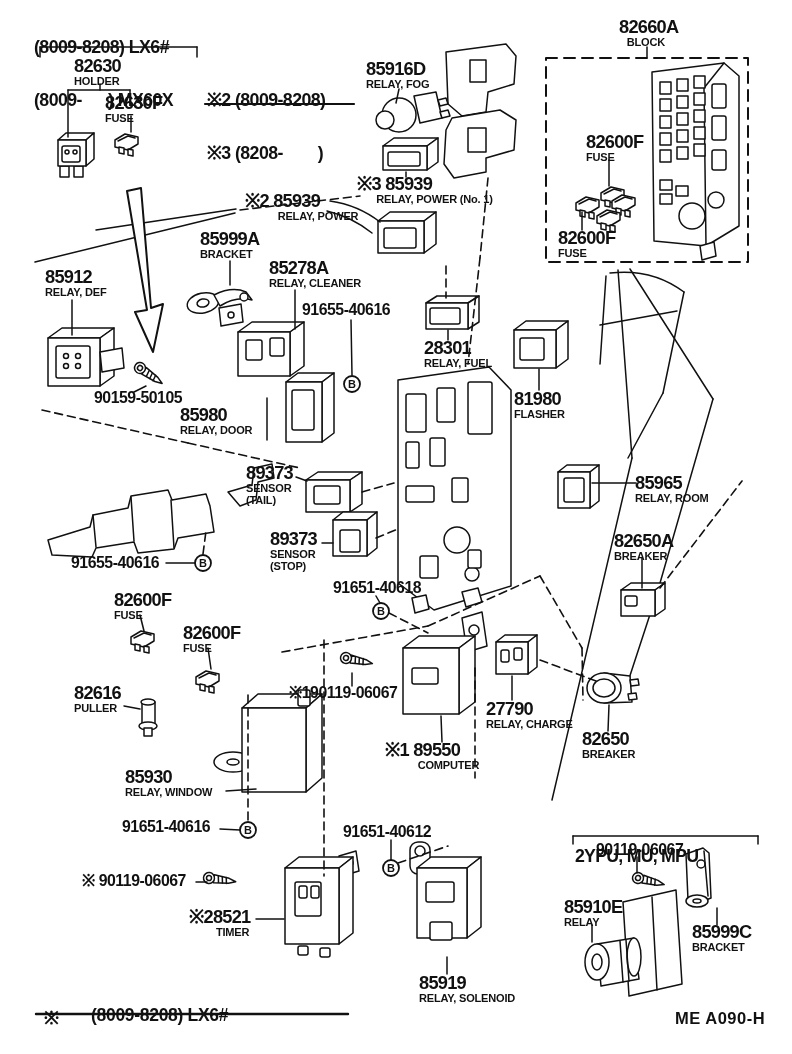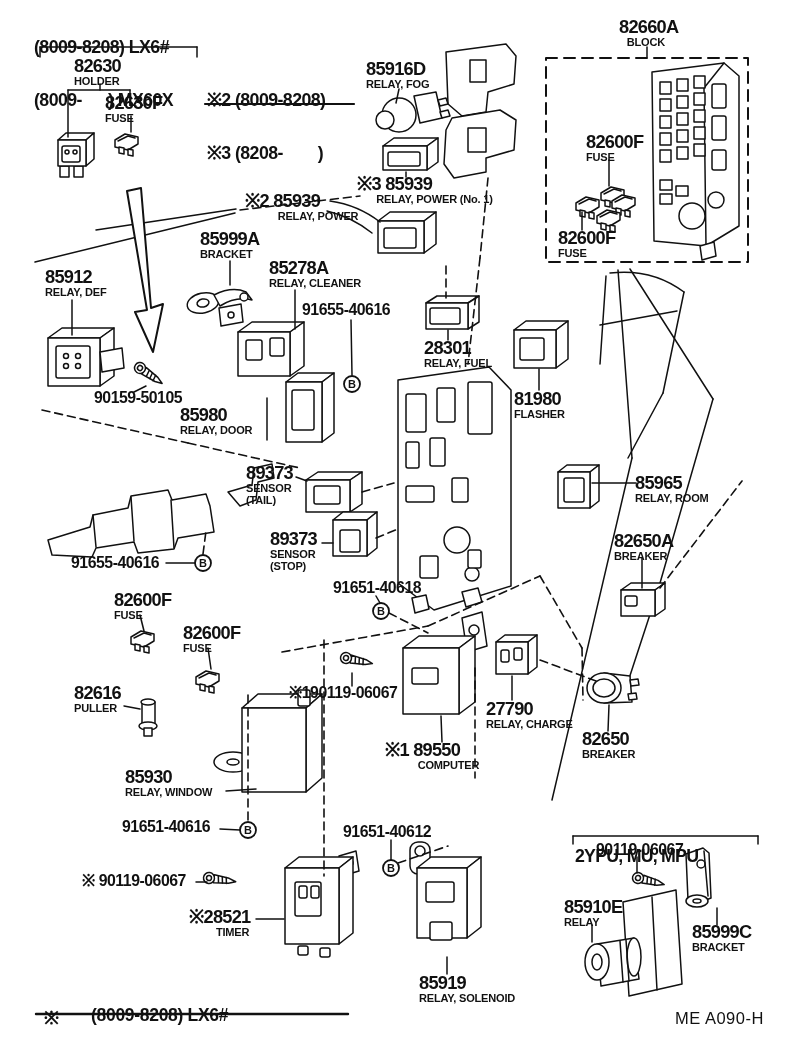--- a/index.html
+++ b/index.html
@@ -10,21 +10,21 @@
        transform:scaleX(.96);transform-origin:0 0;color:#111}
   .num{display:block;font-size:19px;letter-spacing:-0.8px}
   .sm .num{font-size:16.5px;letter-spacing:-0.5px}
   .nm{display:block;font-size:11.5px;letter-spacing:-0.2px}
   .hdr .num{font-size:18.5px;letter-spacing:-0.6px}
   .grp .num{font-size:18.5px}
   .foot{position:absolute;font-weight:700;white-space:pre}
   .foot .row{display:flex}
   .foot .sym{width:47px;font-size:18px}
   .foot .txt{font-size:17.5px;letter-spacing:-0.3px}
-  .ref{position:absolute;font-weight:400;font-size:16.5px;letter-spacing:.5px}
+  .ref{position:absolute;font-weight:700;font-size:16.5px;letter-spacing:.5px}
 </style>
 </head>
 <body>
 
 <div id="stage">
 
 <svg width="792" height="1054" viewBox="0 0 792 1054">
   <g fill="none" stroke="#111" stroke-width="1.5" stroke-linejoin="round" stroke-linecap="round">
 
     <line x1="96" y1="230" x2="236" y2="209"></line>

